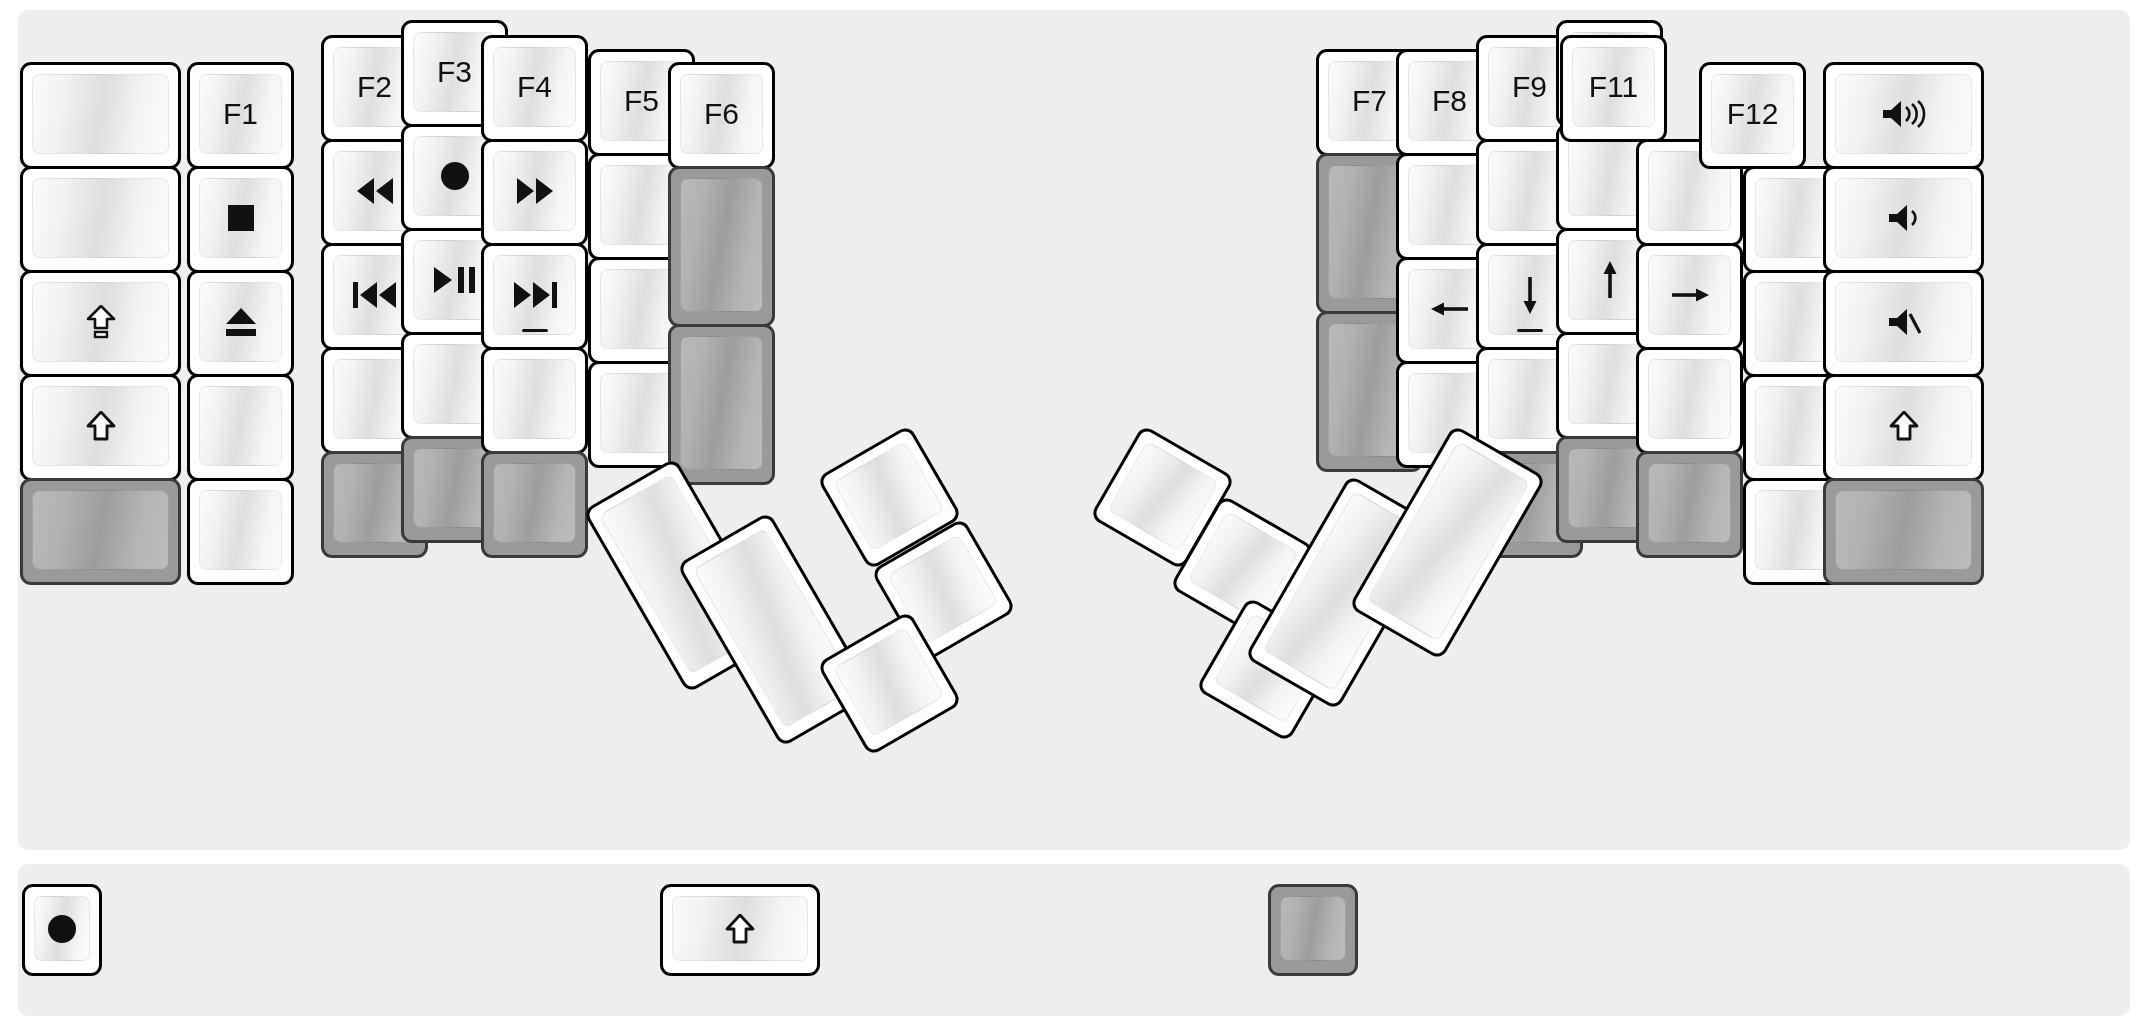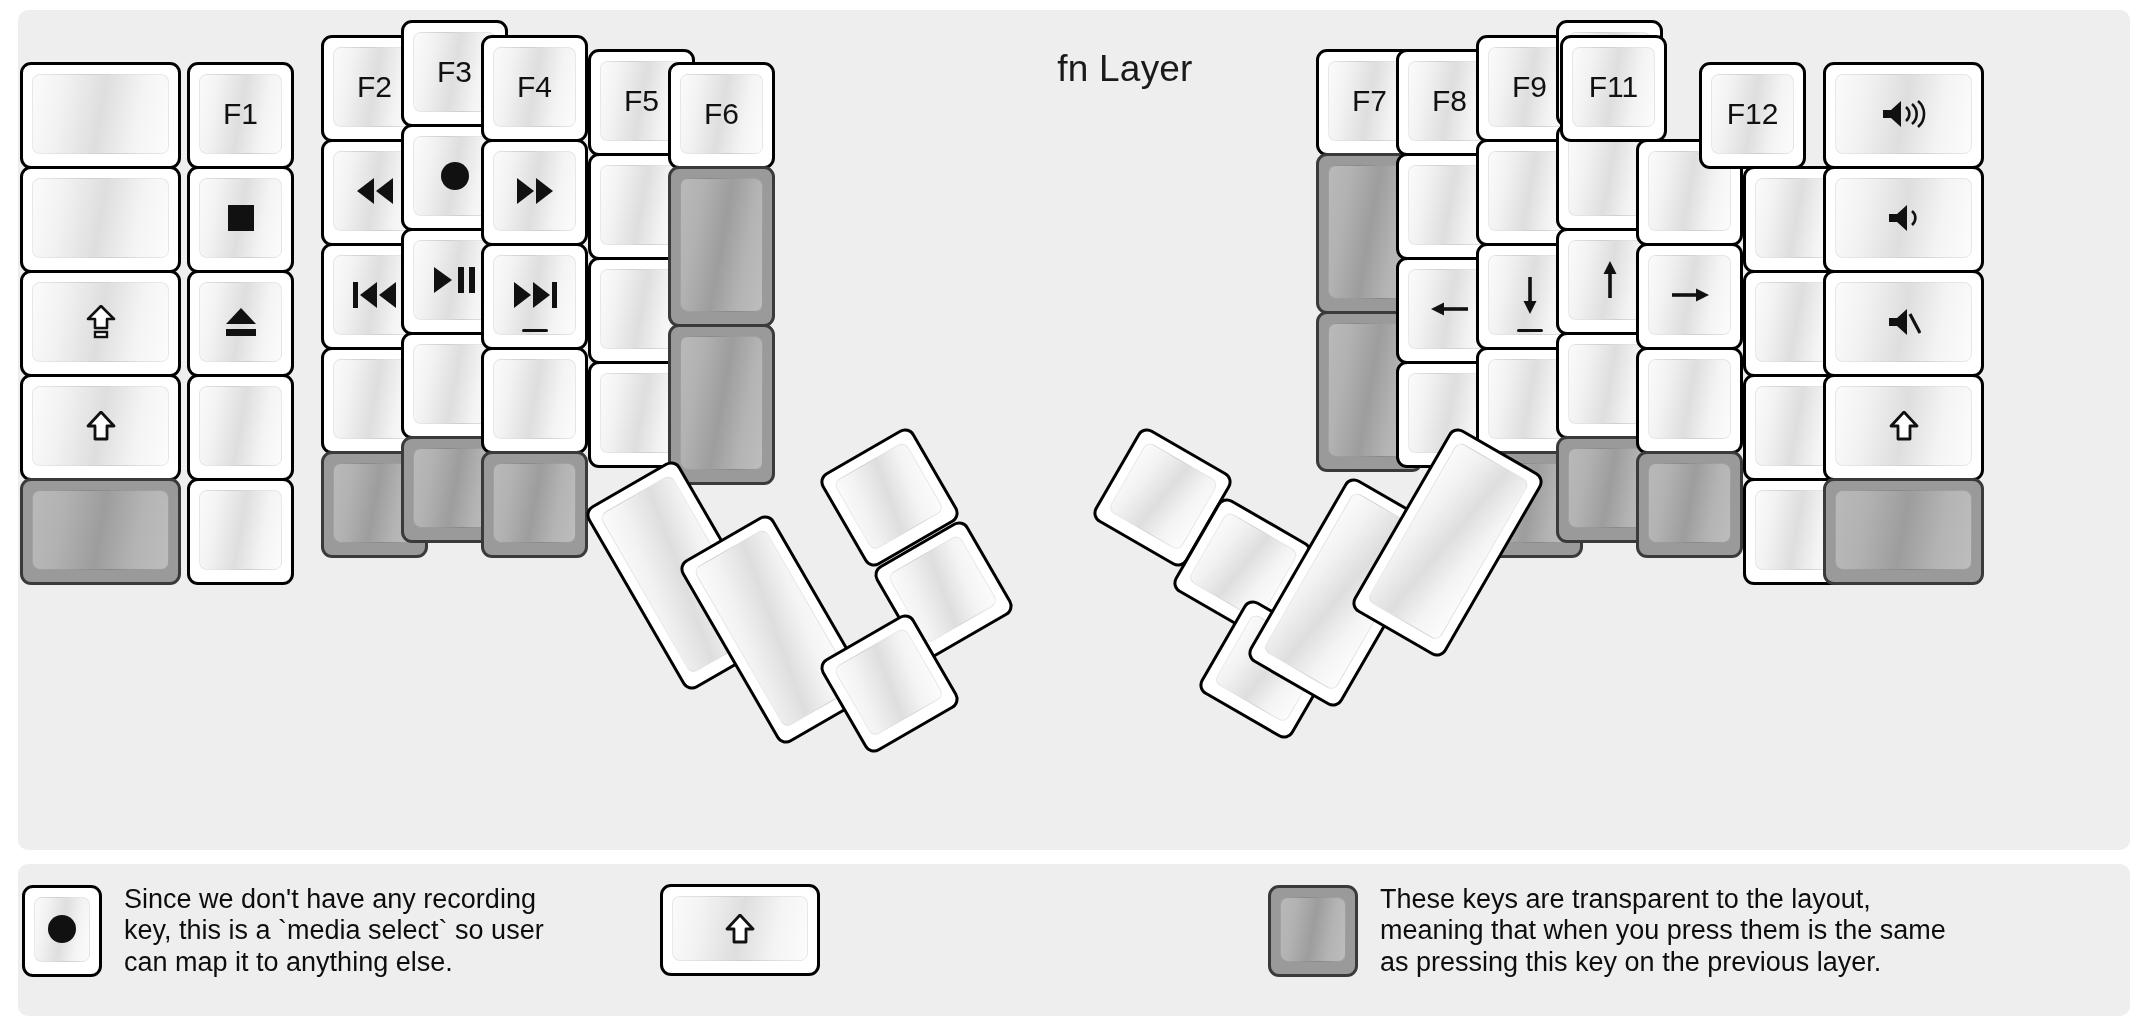--- a/index.html
+++ b/index.html
@@ -38,21 +38,20 @@
   .lg-key{position:relative;flex:0 0 auto;}
   .lg-text{margin-left:22px;font-size:27px;color:#0d0d0d;line-height:1.16;white-space:pre-line;}
 </style>
 </head>
 <body>
 
 <div id="root">
 
   <div class="panel" id="kb-panel"></div>
 
-  <div class="title">fn Layer</div>
 
   <div id="keys-layer">
       <div class="key" style="left: 20px; top: 62px; width: 161px; height: 107px;">
         <div class="cap"></div>
       </div>
       <div class="key" style="left: 20px; top: 166px; width: 161px; height: 107px;">
         <div class="cap"></div>
       </div>
       <div class="key" style="left: 20px; top: 270px; width: 161px; height: 107px;">
         <div class="cap">
@@ -432,42 +431,36 @@
           <div class="key" style="left: 0px; top: 0px; width: 80px; height: 92px; position: absolute;">
             <div class="cap">
               <span class="gl">
                 <svg class="ic" width="30" height="30" viewBox="0 0 30 30" fill="#111">
                   <circle cx="15" cy="15" r="14"></circle>
                 </svg>
               </span>
             </div>
           </div>
         </div>
-        <div class="lg-text">Since we don't have any recording
-key, this is a `media select` so user
-can map it to anything else.</div>
       </div>
       <div class="lg-item" style="left: 660px; top: 884px;">
         <div class="lg-key" style="position: relative; width: 160px; height: 92px;">
           <div class="key" style="left: 0px; top: 0px; width: 160px; height: 92px; position: absolute;">
             <div class="cap">
               <span class="gl">
                 <svg class="ic" width="30" height="30" viewBox="0 0 30 30" fill="#111">
                   <path d="M15 1 L28 15 L21 15 L21 28 L9 28 L9 15 L2 15 Z" fill="#fff" stroke="#111" stroke-width="2.8" stroke-linejoin="round"></path>
                 </svg>
               </span>
             </div>
           </div>
         </div>
       </div>
       <div class="lg-item" style="left: 1268px; top: 884px;">
         <div class="lg-key" style="position: relative; width: 90px; height: 92px;">
           <div class="key trans" style="left: 0px; top: 0px; width: 90px; height: 92px; position: absolute;">
             <div class="cap"></div>
           </div>
         </div>
-        <div class="lg-text">These keys are transparent to the layout,
-meaning that when you press them is the same
-as pressing this key on the previous layer.</div>
       </div>
     </div>
 
 </div>
 
 </body></html>

